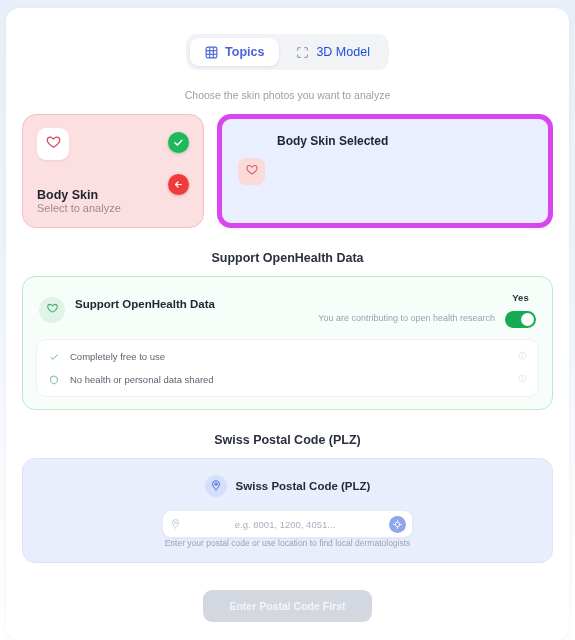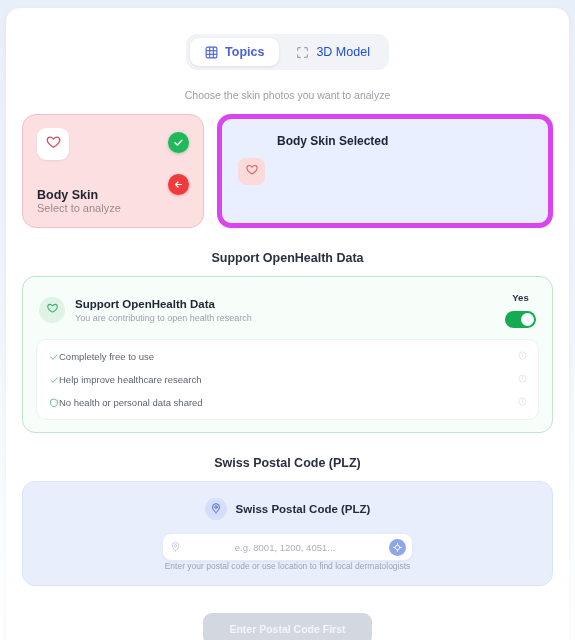--- a/index.html
+++ b/index.html
@@ -143,40 +143,40 @@
     padding: 2px 3px 11px 3px;
   }
   .circ-green {
     width: 26px; height: 26px; border-radius: 50%;
     background: #dff3e6;
     display: flex; align-items: center; justify-content: center;
     flex: 0 0 auto;
   }
   .green-head-texts { flex: 1; }
   .green-title { font-size: 11.5px; font-weight: bold; color: #1f2633; }
-  .green-sub { font-size: 9px; color: #9aa2ae; margin-top: 3px; }
+  .green-sub { font-size: 9px; color: #9aa2ae; margin-top: 3px; text-align: right; }
   .toggle-area { display: flex; align-items: center; gap: 8px; flex-direction: column; }
   .toggle-label { font-size: 9.5px; font-weight: bold; color: #2b3140; }
   .switch {
     width: 31px; height: 17px; border-radius: 9px;
     background: #14ab52; position: relative; cursor: pointer;
   }
   .switch .knob {
     position: absolute; top: 2px; right: 2px;
     width: 13px; height: 13px; border-radius: 50%;
     background: #ffffff;
   }
   .benefits {
     background: #ffffff;
     border: 1px solid #eef1f4;
     border-radius: 10px;
     padding: 5px 11px;
   }
   .benefit {
-    display: flex; align-items: center; gap: 0;
+    display: flex; align-items: center; gap: 11px;
     padding: 6px 0;
     font-size: 9.5px; color: #5d6470;
   }
   .benefit .bi { flex: 0 0 auto; width: 11px; display: flex; justify-content: center; }
   .benefit .btxt { flex: 1; }
   .benefit .info { opacity: .45; }
 
   
   .panel-blue {
     background: #e8eefc;
@@ -352,35 +352,20 @@
           <span class="info">
             <svg width="9" height="9" viewBox="0 0 24 24" fill="none" stroke="#b6bcc6" stroke-width="2">
               <circle cx="12" cy="12" r="9.5"></circle>
                 <line x1="12" y1="11" x2="12" y2="16.5"></line>
                 <circle cx="12" cy="7.6" r="0.9" fill="#b6bcc6"></circle>
             </svg>
           </span>
         </div>
         <div class="benefit">
           <span class="bi">
-            <svg width="10" height="10" viewBox="0 0 24 24" fill="none" stroke="#64bd8a" stroke-width="2.4" stroke-linecap="round" stroke-linejoin="round">
-              <polyline points="4.5,12.8 9.6,17.6 19.5,7.2"></polyline>
-            </svg>
-          </span>
-          <span class="btxt">Help improve healthcare research</span>
-          <span class="info">
-            <svg width="9" height="9" viewBox="0 0 24 24" fill="none" stroke="#b6bcc6" stroke-width="2">
-              <circle cx="12" cy="12" r="9.5"></circle>
-                <line x1="12" y1="11" x2="12" y2="16.5"></line>
-                <circle cx="12" cy="7.6" r="0.9" fill="#b6bcc6"></circle>
-            </svg>
-          </span>
-        </div>
-        <div class="benefit">
-          <span class="bi">
             <svg width="10" height="10" viewBox="0 0 24 24" fill="none" stroke="#55ae7e" stroke-width="2" stroke-linecap="round" stroke-linejoin="round">
               <path d="M12 2.8 20 6v6.2c0 4.9-3.4 8-8 9.2-4.6-1.2-8-4.3-8-9.2V6z"></path>
             </svg>
           </span>
           <span class="btxt">No health or personal data shared</span>
           <span class="info">
             <svg width="9" height="9" viewBox="0 0 24 24" fill="none" stroke="#b6bcc6" stroke-width="2">
               <circle cx="12" cy="12" r="9.5"></circle>
                 <line x1="12" y1="11" x2="12" y2="16.5"></line>
                 <circle cx="12" cy="7.6" r="0.9" fill="#b6bcc6"></circle>

